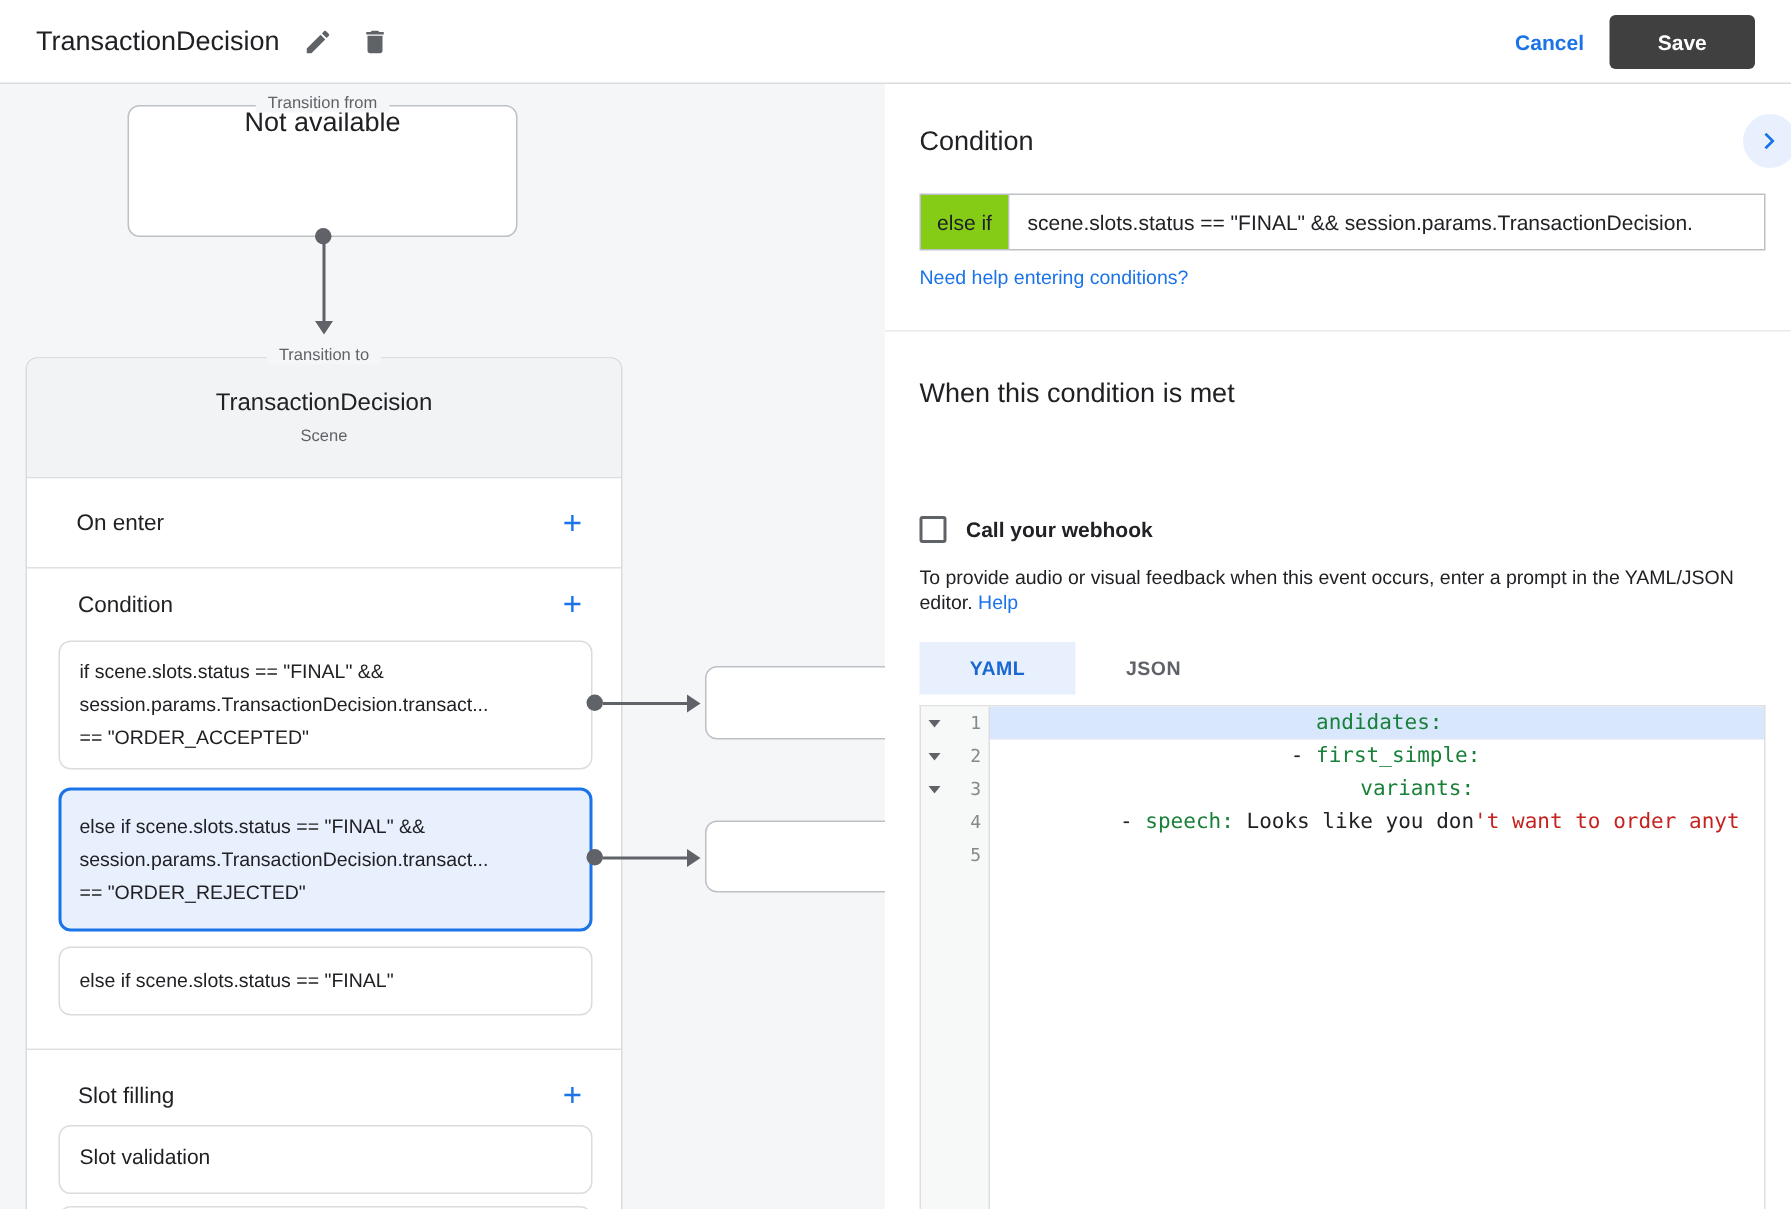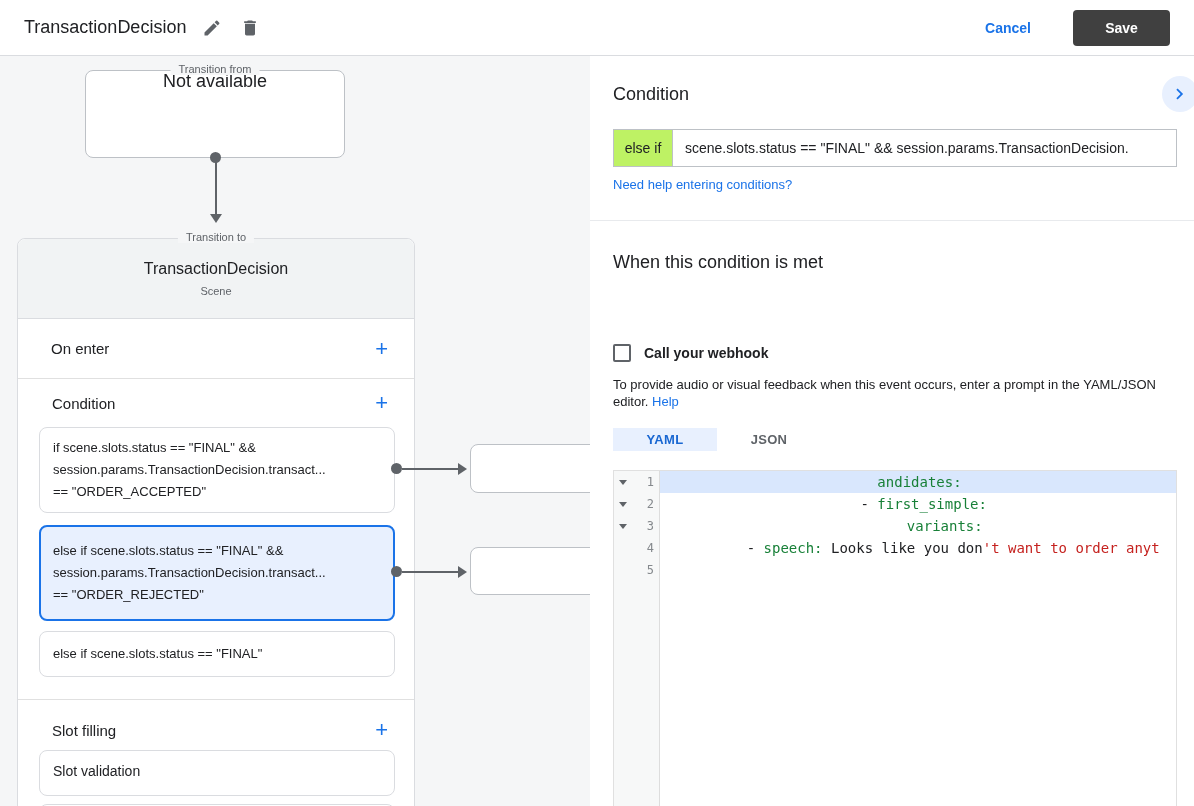--- a/index.html
+++ b/index.html
@@ -7,21 +7,21 @@
     font-family:"Liberation Sans","DejaVu Sans",sans-serif; color:#202124; }
 
   
   .topbar { position:absolute; left:0; top:0; width:1194px; height:56px; background:#fff;
     border-bottom:1px solid #dadce0; display:flex; align-items:center; justify-content:space-between;
     padding:0 24px; z-index:30; }
   .title-group { display:flex; align-items:center; gap:14px; }
   .page-title { font-size:18px; font-weight:400; color:#202124; }
   .icon-btn { width:24px; height:24px; display:flex; align-items:center; justify-content:center; cursor:pointer; }
   .icon-btn svg { fill:#5f6368; }
-  .actions { display:flex; align-items:center; gap:42px; }
+  .actions { display:flex; align-items:center; gap:17px; }
   .btn-text { background:none; border:none; color:#1a73e8; font-size:14px; font-weight:700;
     font-family:inherit; cursor:pointer; }
   .btn-primary { background:#404040; color:#fff; border:none; border-radius:4px; height:36px;
     width:97px; font-size:14px; font-weight:700; font-family:inherit; cursor:pointer; }
 
   
   .canvas { position:absolute; left:0; top:56px; width:590px; height:750px; background:#f5f6f7; overflow:hidden; }
   .box-label { position:absolute; top:-8px; left:50%; transform:translateX(-50%); background:#f5f6f7;
     padding:0 8px; font-size:11px; color:#5f6368; white-space:nowrap; z-index:2; }
   .from-box { position:absolute; left:85px; top:14px; width:260px; height:88px; background:#fff;
@@ -60,39 +60,39 @@
     font-size:14px; margin-top:10px; height:46px; cursor:pointer; }
   .slot-partial { border:1px solid #dadce0; border-radius:8px; background:#fff; margin-top:8px; height:40px; }
 
   
   .panel { position:absolute; left:590px; top:56px; width:604px; height:750px; background:#fff; overflow:hidden; }
   .p-title { position:absolute; left:23px; top:28px; font-size:18px; font-weight:400; color:#202124; }
   .chevron-btn { position:absolute; left:572px; top:20px; width:36px; height:36px; border-radius:50%;
     background:#e8f0fe; border:none; cursor:pointer; display:flex; align-items:center; justify-content:center; }
   .cond-row { position:absolute; left:23px; top:73px; width:564px; height:38px; display:flex;
     border:1px solid #bdc1c6; background:#fff; }
-  .prefix { width:59px; background:#bef264; border-right:1px solid #bdc1c6; display:flex;
+  .prefix { width:59px; background:#84cc16; border-right:1px solid #bdc1c6; display:flex;
     align-items:center; justify-content:center; font-size:14px; color:#202124; flex:none; }
   .expr-input { flex:1; border:none; outline:none; padding:0 6px 0 12px; font-size:14px;
     color:#202124; font-family:inherit; background:#fff; }
   .help-link { position:absolute; left:23px; top:121px; font-size:13px; color:#1a73e8;
     text-decoration:none; cursor:pointer; }
   .p-divider { position:absolute; left:0; top:164px; width:604px; height:1px; background:#e8eaed; }
   .when-title { position:absolute; left:23px; top:196px; font-size:18px; font-weight:400; color:#202124; }
   .check-row { position:absolute; left:23px; display:flex; align-items:center; gap:13px;margin-top:48px; }
   .cbx { width:18px; height:18px; border:2px solid #5f6368; border-radius:2px; background:#fff;
     cursor:pointer; flex:none; }
   .cbx.checked { border:none; background:#1a73e8; display:flex; align-items:center; justify-content:center; }
   .check-label { font-size:14px; font-weight:700; color:#202124; }
   .badge { margin-left:6px; background:#f2e7fe; color:#8430ce; font-size:11px; font-weight:700;
     letter-spacing:0.8px; padding:4px 9px; border-radius:2px; }
   .desc { position:absolute; left:23px; top:320px; width:556px; font-size:13px; line-height:17px; color:#202124; }
   .desc .inline-link { color:#1a73e8; cursor:pointer; }
   .tabs { position:absolute; left:23px; top:372px; display:flex; }
-  .tab { width:104px; height:23px; display:flex; align-items:center; justify-content:center;
+  .tab { width:104px; height:35px; display:flex; align-items:center; justify-content:center;
     font-size:13px; font-weight:700; letter-spacing:0.3px; color:#5f6368; cursor:pointer; background:none; border:none; font-family:inherit; }
   .tab.active { background:#e8f0fe; color:#1967d2; }
 
   .editor { position:absolute; left:23px; top:414px; width:564px; height:336px;
     border:1px solid #e0e0e0; border-bottom:none; display:flex; background:#fff; }
   .gutter { width:46px; background:#f7f8f8; border-right:1px solid #ddd; flex:none; }
   .g-row { height:22px; display:flex; align-items:center; }
   .fold-cell { width:18px; display:flex; align-items:center; justify-content:center; cursor:pointer; }
   .fold-tri { width:0; height:0; border-left:4px solid transparent; border-right:4px solid transparent;
     border-top:5px solid #5f6368; }

